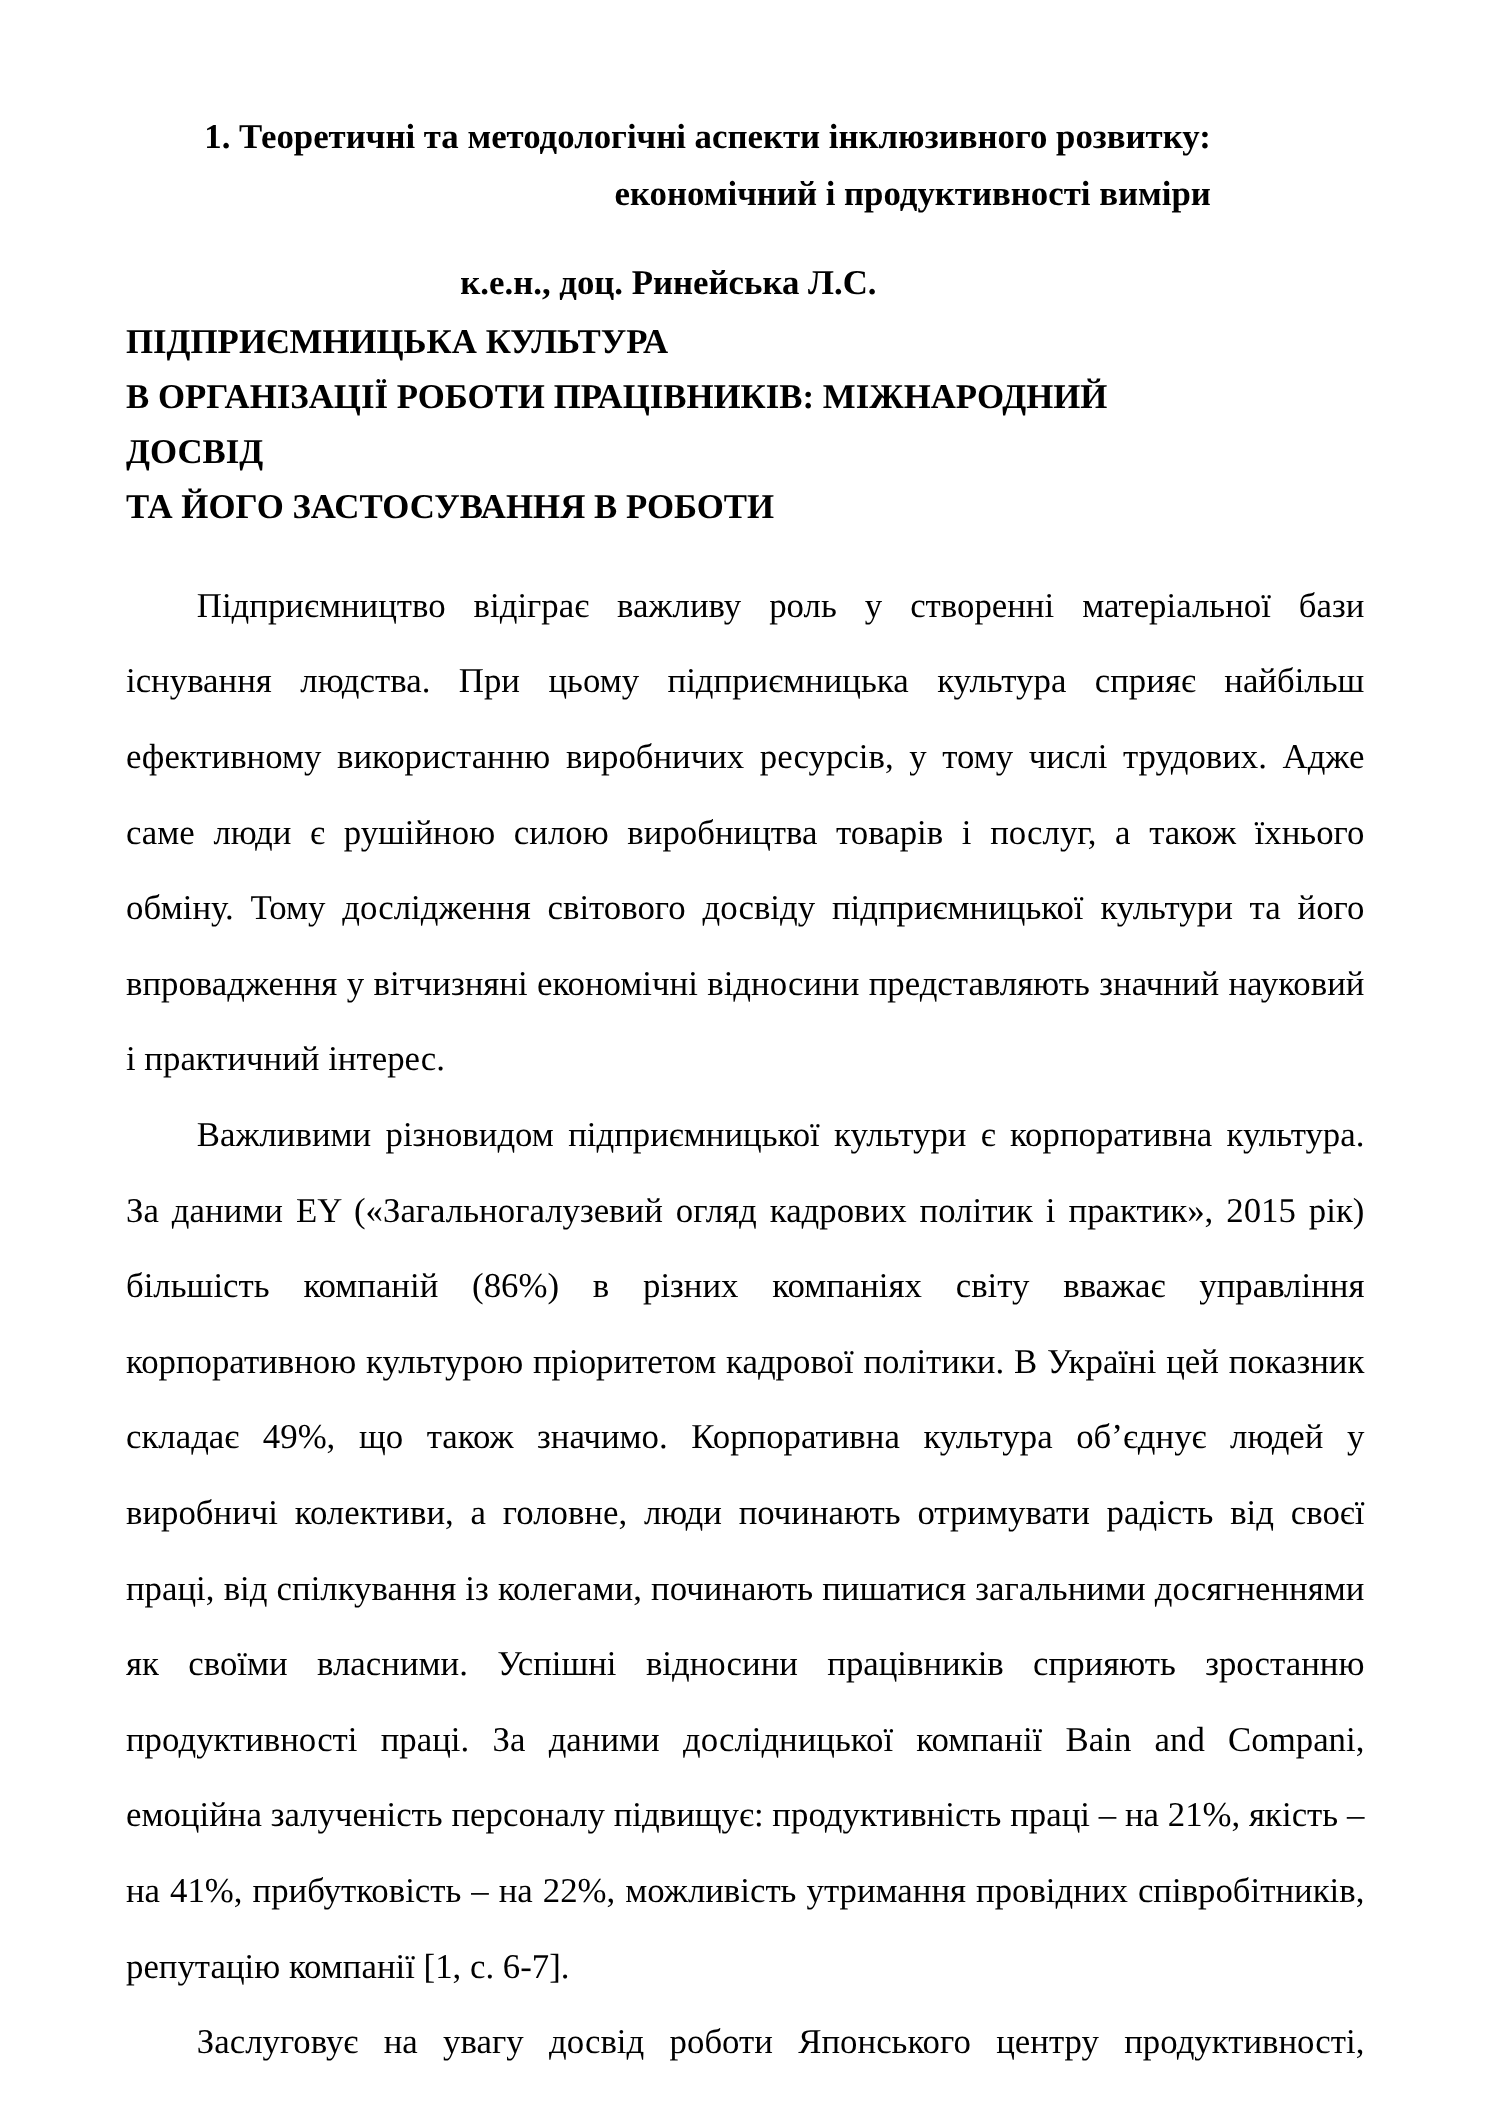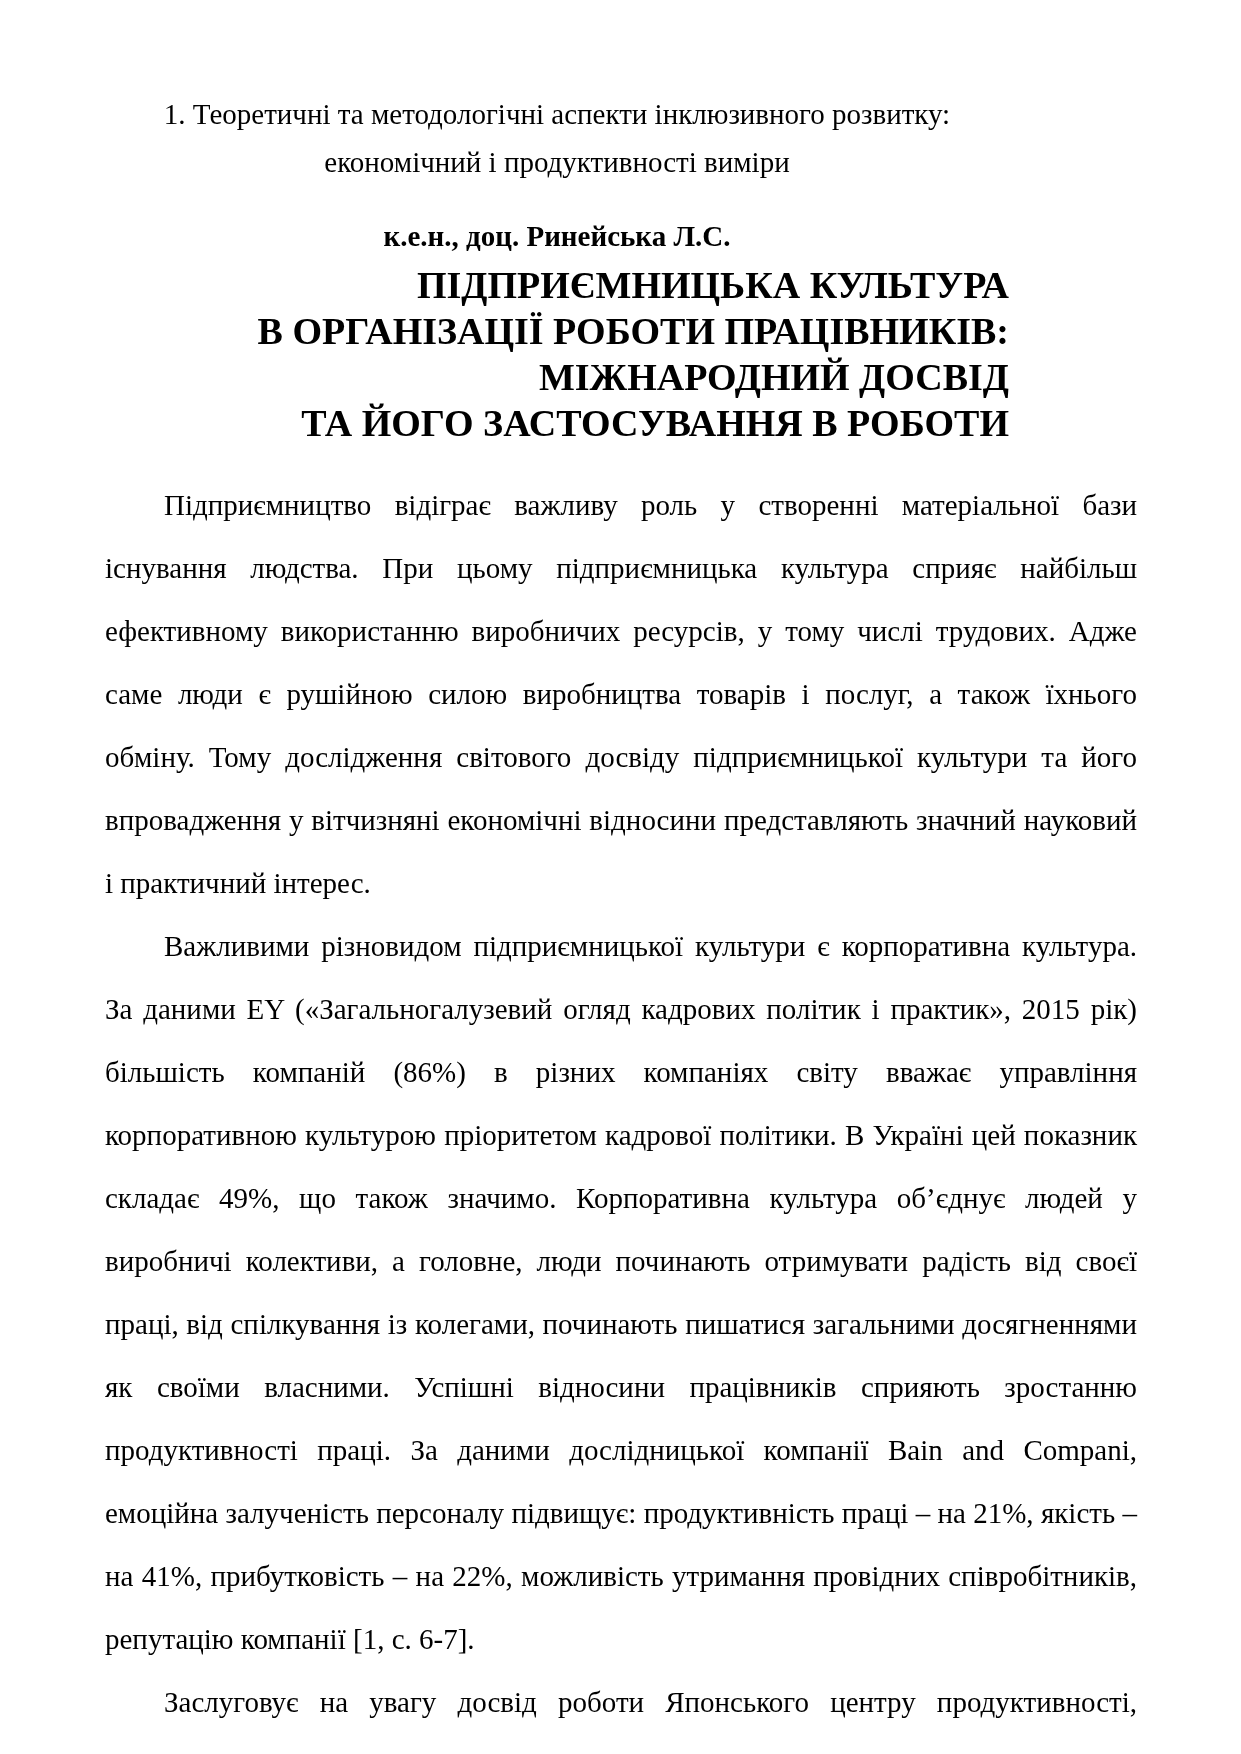--- a/index.html
+++ b/index.html
@@ -14,41 +14,41 @@
       font-family: "Liberation Serif", serif;
       font-size: 29px;
       padding: 90px 104px 60px 105px;
       overflow: hidden;
     }
     .top-block {
       padding-right: 128px;
       line-height: 48px;
     }
     .header-line {
-      text-align: center;
-      font-weight: normal;
+      text-align: right;
+      font-weight: bold;
     }
     .author-name {
       text-align: center;
       font-weight: bold;
       margin-top: 26px;
     }
     .affiliation-line {
       text-align: right;
       font-weight: normal;
     }
     .title-block {
       padding-right: 128px;
       margin-top: 2px;
       line-height: 46px;
     }
     .title-line {
-      text-align: right;
+      text-align: left;
       font-weight: bold;
-      font-size: 38px;
+      font-size: 29px;
     }
     .body-block {
       margin-top: 28px;
       line-height: 63px;
       text-align: justify;
     }
     .body-block p {
       text-indent: 59px;
       text-align: justify;
     }

